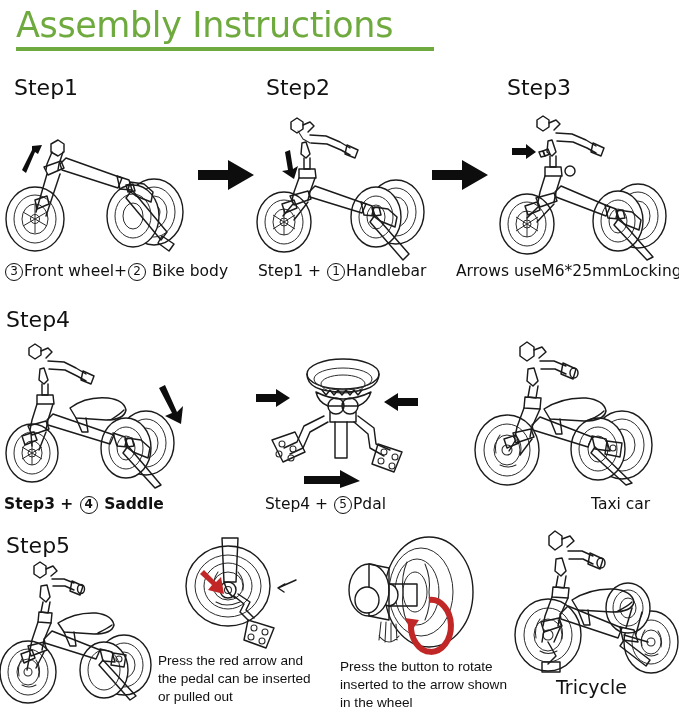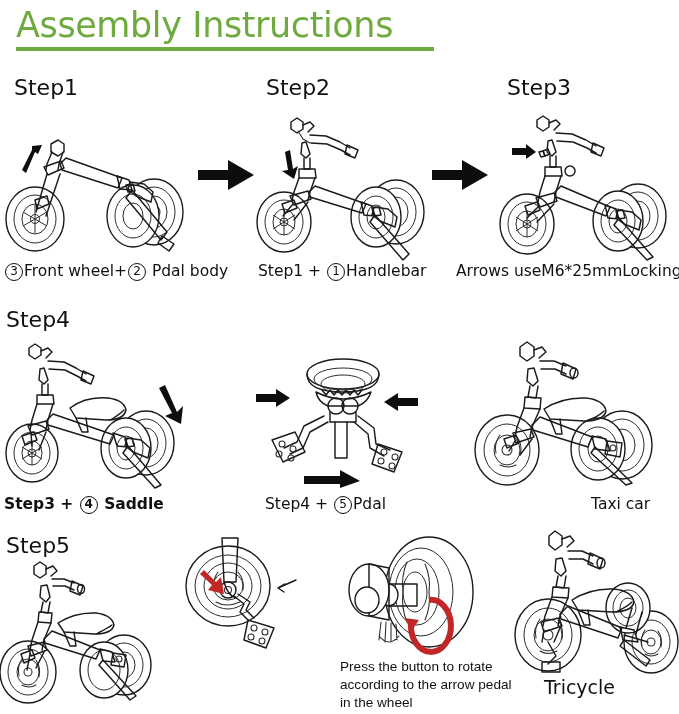--- a/index.html
+++ b/index.html
@@ -192,21 +192,21 @@
       <path class="ln" d="M128 98 L142 100 L151 108 L149 118 L134 112 L126 106 Z"></path>
       <path class="ln" d="M129 106 L163 145 L157 148 L124 113 Z"></path>
 
       <path class="ln" d="M53 39 L58 37 L60 42 L55 44 Z"></path>
       <path class="ln" d="M49 40 L53 39 L55 44 L51 45 Z"></path>
       <path class="sol" d="M22 36 L36 36 L36 32 L46 40 L36 47 L36 43 L22 43 Z"></path>
     </svg>
   </div>
 
   <div class="caption" style="left:4px;top:262px;">
-    <span class="circnum">3</span><span>Front wheel+</span><span class="circnum">2</span><span> Pdal body</span>
+    <span class="circnum">3</span><span>Front wheel+</span><span class="circnum">2</span><span> Bike body</span>
   </div>
 
   <div class="caption" style="left:258px;top:262px;">
     <span>Step1 + </span><span class="circnum">1</span><span>Handlebar</span>
   </div>
 
   <div class="caption" style="left:448px;top:262px;margin-left:8px;">Arrows useM6*25mmLocking</div>
 
   <div class="step-label" style="left:6px;top:308px;">Step4</div>
 
@@ -476,22 +476,27 @@
       <path class="ln" d="M120 81 Q130 76 134 72"></path>
 
       <path class="ln" d="M122 97 L136 100 L140 112 L125 110 Z"></path>
       <path class="ln" d="M126 105 L150 112"></path>
       <path class="ln" d="M128 98 L134 78"></path>
       <path class="ln" d="M138 104 L144 82"></path>
       <path class="ln" d="M126 110 L152 130 L148 136 L122 116 Z"></path>
     </svg>
   </div>
 
+  <div class="note" style="left:158px;top:652px;width:160px;">
+    <div>Press the red arrow and</div>
+    <div>the pedal can be inserted</div>
+    <div>or pulled out</div>
+  </div>
 
   <div class="note" style="left:340px;top:658px;width:190px;">
     <div>Press the button to rotate</div>
-    <div>according to the arrow pedal</div>
+    <div>inserted to the arrow shown</div>
     <div>in the wheel</div>
   </div>
 
-  <div class="caption" style="left:544px;top:678px;font-size:19px;">Tricycle</div>
+  <div class="caption" style="left:556px;top:678px;font-size:19px;">Tricycle</div>
 
 </div>
 
 </body></html>

